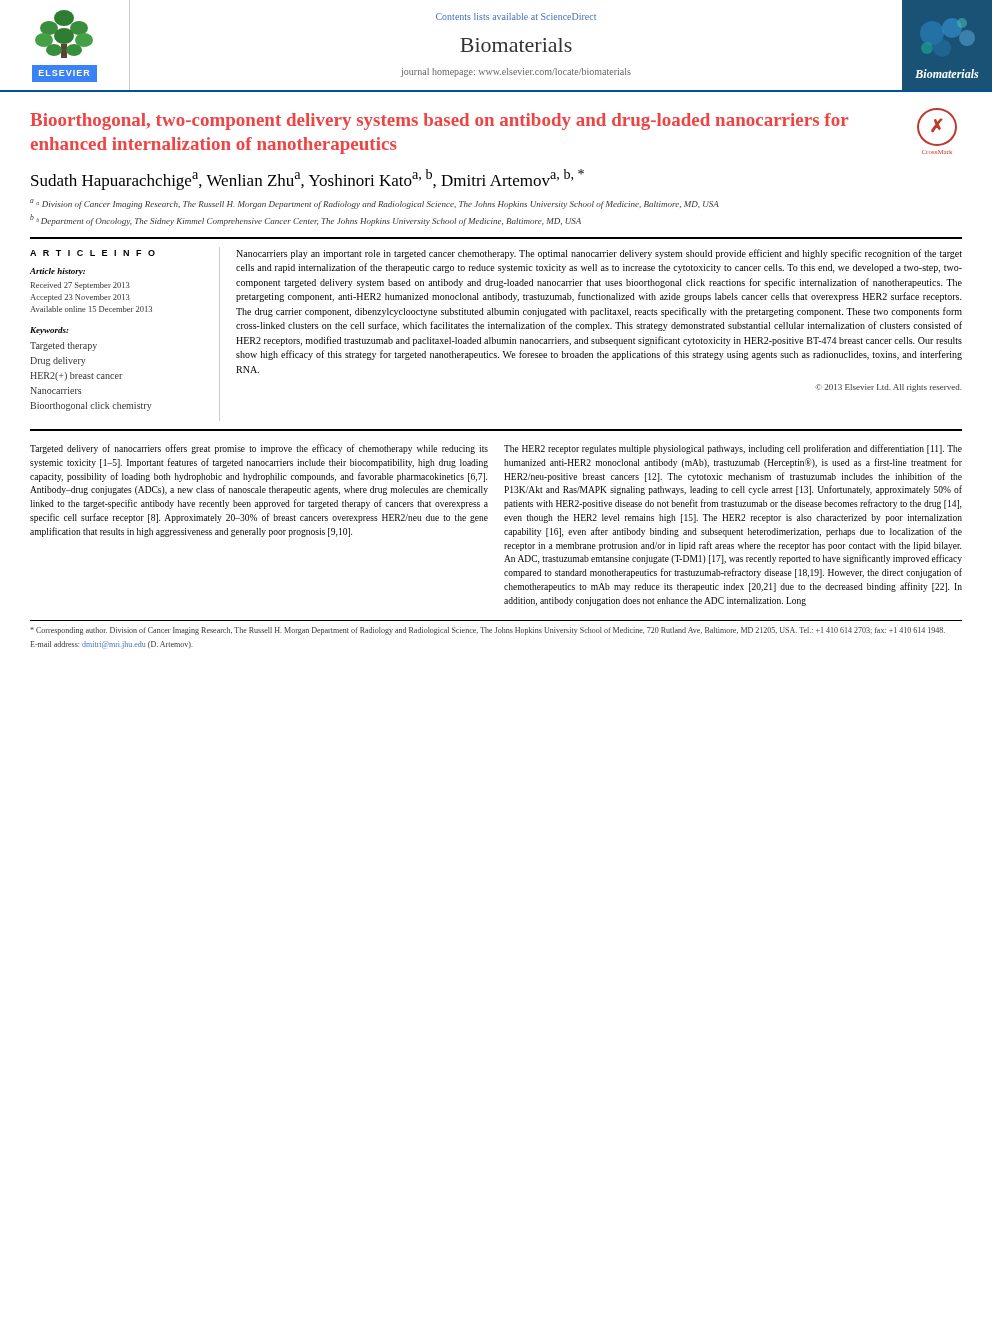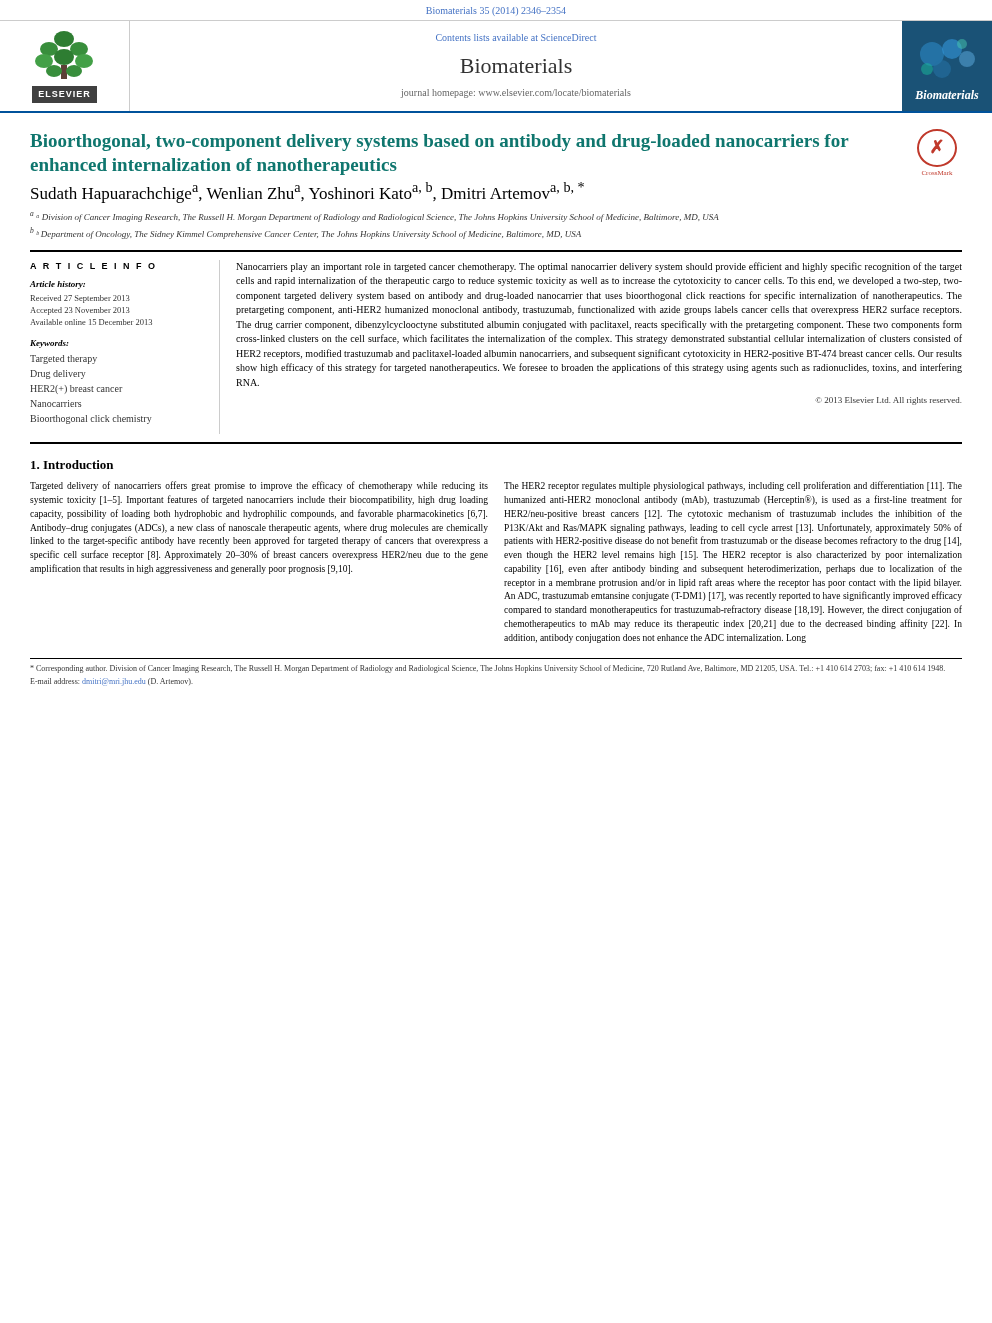--- a/index.html
+++ b/index.html
@@ -85,22 +85,23 @@
       padding: 16px 30px 10px 30px;
     }
     
     .article-title-section {
       margin-bottom: 10px;
       position: relative;
     }
     .article-title {
       font-size: 19px;
       font-weight: bold;
-      color: #0f766e;
+      color: #ef4444;
       line-height: 1.3;
+      margin-bottom: 8px;
       padding-right: 60px;
     }
     .crossmark-badge {
       position: absolute;
       right: 0;
       top: 0;
       width: 50px;
       height: 50px;
       display: flex;
       flex-direction: column;
@@ -258,21 +259,21 @@
       display: flex;
       flex-direction: column;
       align-items: center;
       gap: 2px;
     }
     .logo-tree {
       width: 60px;
       height: 55px;
     }
     .elsevier-wordmark {
-      background: #404040;
+      background: #3b82f6;
       color: #fff;
       font-size: 9px;
       font-weight: bold;
       padding: 2px 6px;
       letter-spacing: 1px;
       font-family: Arial, sans-serif;
     }
     
     .bio-logo-inner {
       display: flex;
@@ -287,23 +288,20 @@
       font-weight: bold;
       color: #fff;
       line-height: 1.2;
     }
   </style>
 </head>
 <body>
 
 <div class="page-container">
 
-  <div class="journal-bar">
-    <span>Biomaterials 35 (2014) 2346–2354</span>
-  </div>
 
   <div class="header-section">
 
     <div class="elsevier-logo-box">
       <div class="logo-placeholder">
         <svg class="logo-tree" viewBox="0 0 60 55">
 
           <ellipse cx="30" cy="10" rx="10" ry="8" fill="#2e7d32"></ellipse>
           <ellipse cx="15" cy="20" rx="9" ry="7" fill="#388e3c"></ellipse>
           <ellipse cx="45" cy="20" rx="9" ry="7" fill="#388e3c"></ellipse>
@@ -400,21 +398,20 @@
       <div class="right-column">
         <div class="abstract-text">Nanocarriers play an important role in targeted cancer chemotherapy. The optimal nanocarrier delivery system should provide efficient and highly specific recognition of the target cells and rapid internalization of the therapeutic cargo to reduce systemic toxicity as well as to increase the cytotoxicity to cancer cells. To this end, we developed a two-step, two-component targeted delivery system based on antibody and drug-loaded nanocarrier that uses bioorthogonal click reactions for specific internalization of nanotherapeutics. The pretargeting component, anti-HER2 humanized monoclonal antibody, trastuzumab, functionalized with azide groups labels cancer cells that overexpress HER2 surface receptors. The drug carrier component, dibenzylcyclooctyne substituted albumin conjugated with paclitaxel, reacts specifically with the pretargeting component. These two components form cross-linked clusters on the cell surface, which facilitates the internalization of the complex. This strategy demonstrated substantial cellular internalization of clusters consisted of HER2 receptors, modified trastuzumab and paclitaxel-loaded albumin nanocarriers, and subsequent significant cytotoxicity in HER2-positive BT-474 breast cancer cells. Our results show high efficacy of this strategy for targeted nanotherapeutics. We foresee to broaden the applications of this strategy using agents such as radionuclides, toxins, and interfering RNA.</div>
         <div class="copyright-line">© 2013 Elsevier Ltd. All rights reserved.</div>
       </div>
 
     </div>
 
     <hr class="divider-thick">
 
     <div class="introduction-section">
-      <div class="section-number-title">1.  Introduction</div>
 
       <div class="two-col-body">
         <div class="body-col">
           <div class="body-text">Targeted delivery of nanocarriers offers great promise to improve the efficacy of chemotherapy while reducing its systemic toxicity [1–5]. Important features of targeted nanocarriers include their biocompatibility, high drug loading capacity, possibility of loading both hydrophobic and hydrophilic compounds, and favorable pharmacokinetics [6,7]. Antibody–drug conjugates (ADCs), a new class of nanoscale therapeutic agents, where drug molecules are chemically linked to the target-specific antibody have recently been approved for targeted therapy of cancers that overexpress a specific cell surface receptor [8]. Approximately 20–30% of breast cancers overexpress HER2/neu due to the gene amplification that results in high aggressiveness and generally poor prognosis [9,10].</div>
         </div>
         <div class="body-col">
           <div class="body-text">The HER2 receptor regulates multiple physiological pathways, including cell proliferation and differentiation [11]. The humanized anti-HER2 monoclonal antibody (mAb), trastuzumab (Herceptin®), is used as a first-line treatment for HER2/neu-positive breast cancers [12]. The cytotoxic mechanism of trastuzumab includes the inhibition of the P13K/Akt and Ras/MAPK signaling pathways, leading to cell cycle arrest [13]. Unfortunately, approximately 50% of patients with HER2-positive disease do not benefit from trastuzumab or the disease becomes refractory to the drug [14], even though the HER2 level remains high [15]. The HER2 receptor is also characterized by poor internalization capability [16], even after antibody binding and subsequent heterodimerization, perhaps due to localization of the receptor in a membrane protrusion and/or in lipid raft areas where the receptor has poor contact with the lipid bilayer. An ADC, trastuzumab emtansine conjugate (T-DM1) [17], was recently reported to have significantly improved efficacy compared to standard monotherapeutics for trastuzumab-refractory disease [18,19]. However, the direct conjugation of chemotherapeutics to mAb may reduce its therapeutic index [20,21] due to the decreased binding affinity [22]. In addition, antibody conjugation does not enhance the ADC internalization. Long</div>
         </div>
       </div>
     </div>

